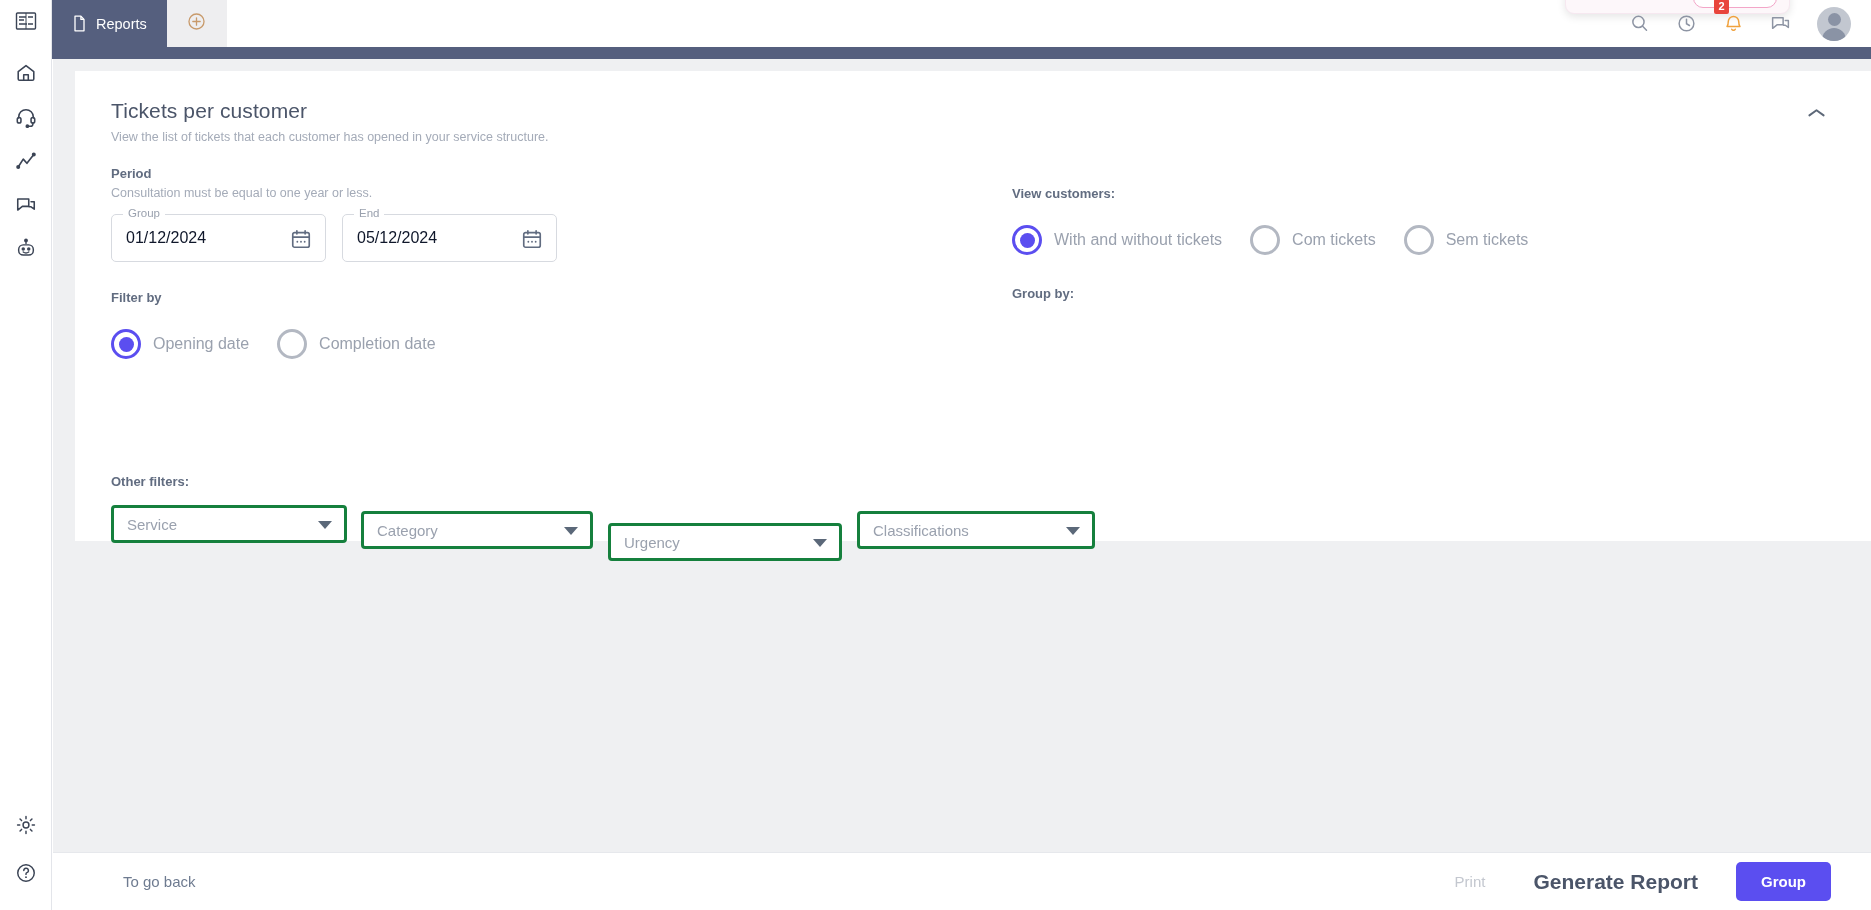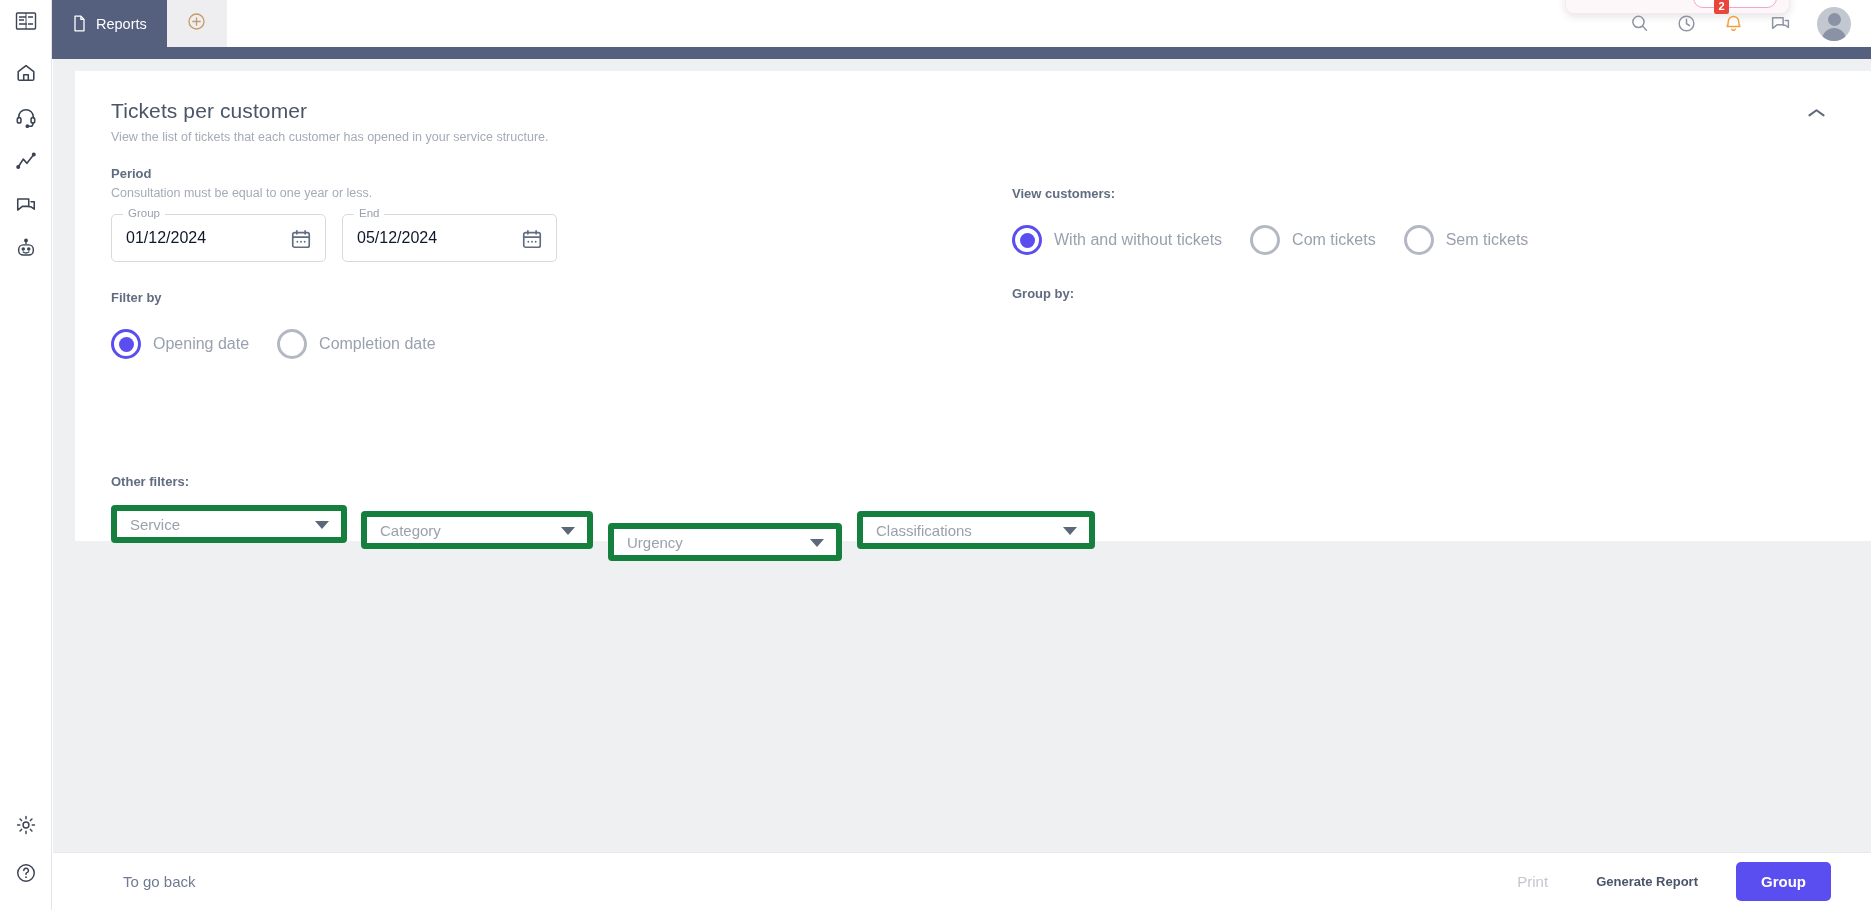--- a/index.html
+++ b/index.html
@@ -128,40 +128,40 @@
   .radio.on { border-color: #5b4ef0; }
   .radio.on::after {
     content: ""; width: 15px; height: 15px; border-radius: 50%; background: #5b4ef0;
   }
   .radio-label { margin-left: 12px; font-size: 16px; color: #9aa1ae; white-space: nowrap; }
 
   
   .otherfilters { position: absolute; left: 36px; top: 330px; width: 1050px; }
   .selects { display: flex; align-items: flex-start; margin-top: 16px; }
   .select {
-    position: relative; height: 38px; border: 6px solid #15803d; border-radius: 4px;
+    position: relative; height: 38px; border: 3px solid #15803d; border-radius: 4px;
     background: #fff; display: flex; align-items: center; padding: 0 34px 0 13px;
     font-size: 15px; color: #9aa1ae; cursor: pointer;
   }
   .caret {
     position: absolute; right: 12px; top: 50%; margin-top: -3px;
     width: 0; height: 0; border-left: 7px solid transparent;
     border-right: 7px solid transparent; border-top: 8px solid #5b6879;
   }
 
   
   .footer {
     position: absolute; left: 53px; right: 0; bottom: 0; height: 58px;
     background: #ffffff; border-top: 1px solid #e6e8ec;
     display: flex; align-items: center; padding: 0 40px;
   }
   .foot-back { font-size: 15px; color: #6e7b90; cursor: pointer; margin-left: 30px; }
   .foot-right { margin-left: auto; display: flex; align-items: center; gap: 0; }
   .foot-print { font-size: 15px; color: #c3c7cf; margin-right: 48px; cursor: pointer; }
-  .foot-gen { font-size: 13px; color: #4b5569; font-weight: bold; margin-right: 38px; cursor: pointer; }
+  .foot-gen { font-size: 21px; color: #4b5569; font-weight: bold; margin-right: 38px; cursor: pointer; }
   .foot-export {
     background: #5b4ef0; color: #fff; font-size: 15px; font-weight: bold;
     border: none; border-radius: 5px; padding: 11px 25px; cursor: pointer;
   }
 </style>
 </head>
 <body>
 
 <div class="rail">
   <div class="rail-logo">

